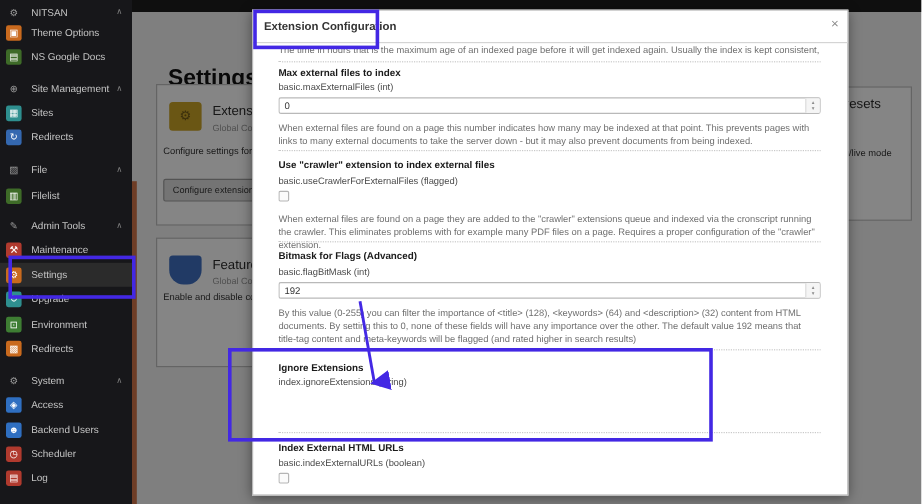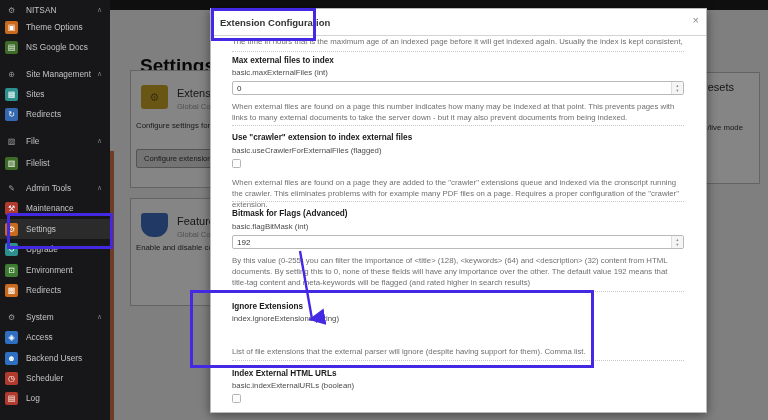--- a/index.html
+++ b/index.html
@@ -217,21 +217,20 @@
         <span class="spinner" style="top:1px">
             <span>▴</span>
             <span>▾</span>
           </span>
       </div>
       <div class="fld-help" style="top:220px">By this value (0-255) you can filter the importance of &lt;title&gt; (128), &lt;keywords&gt; (64) and &lt;description&gt; (32) content from HTML documents. By setting this to 0, none of these fields will have any importance over the other. The default value 192 means that title-tag content and meta-keywords will be flagged (and rated higher in search results)</div>
       <div class="sep" style="top:256px"></div>
 
       <div class="fld-label" style="top:267px">Ignore Extensions</div>
       <div class="fld-key" style="top:279px">index.ignoreExtensions (string)</div>
-      <div class="fld-help" style="top:311px">List of file extensions that the external parser will ignore (despite having support for them). Comma list.</div>
       <div class="sep" style="top:325px"></div>
 
       <div class="fld-label" style="top:334px">Index External HTML URLs</div>
       <div class="fld-key" style="top:346px">basic.indexExternalURLs (boolean)</div>
       <input class="chk" style="top: 359px;" type="checkbox">
     </div>
   </div>
 
   <div class="anno" style="left:7px;top:213px;width:100px;height:30px;"></div>
   <div class="anno" style="left:211px;top:8px;width:99px;height:27px;"></div>

